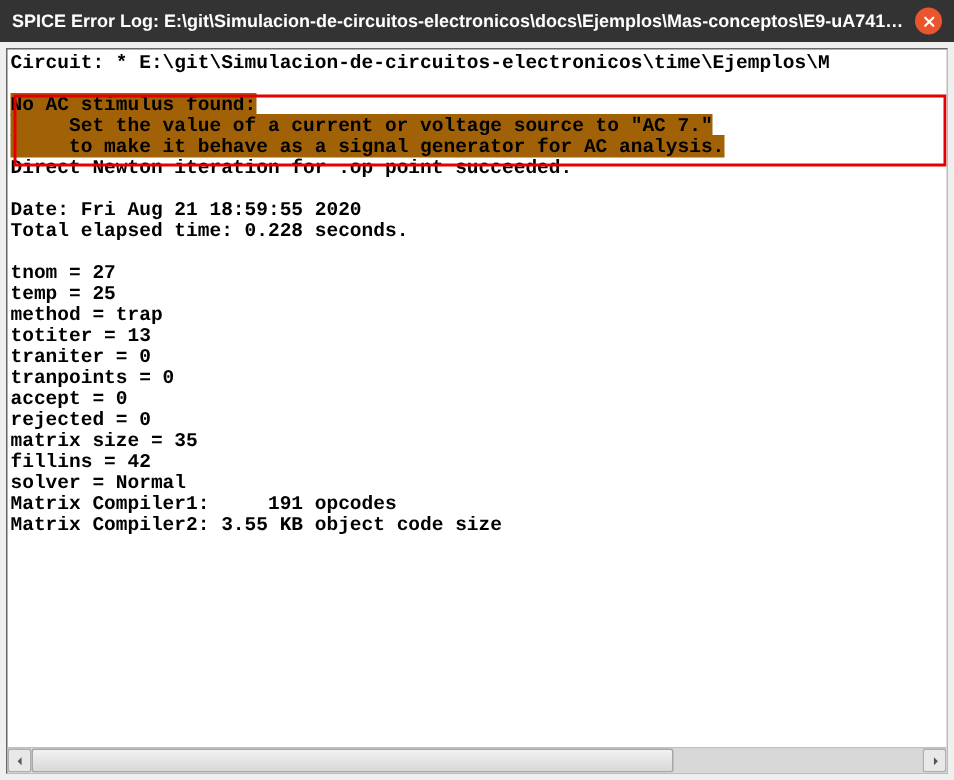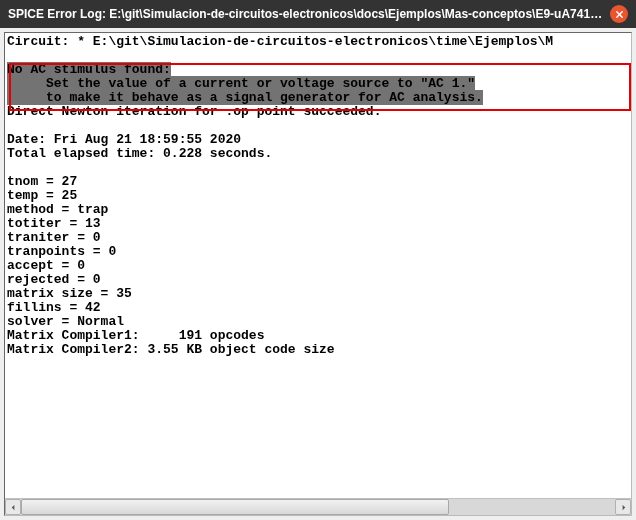--- a/index.html
+++ b/index.html
@@ -84,21 +84,21 @@
     line-height: 14px;
     font-weight: bold;
     white-space: pre;
     color: #000;
   }
   .circuit-line {
     white-space: nowrap;
     overflow: hidden;
   }
   .info {
-    background: #737373;
+    background: #a16207;
     color: #000;
     display: inline;
   }
   .highlight-box {
     position: absolute;
     border: 2px solid #e40000;
     pointer-events: none;
   }
   .hscrollbar {
     height: 16px;
@@ -149,21 +149,21 @@
       </svg>
     </div>
   </div>
 
   <div class="client">
     <div class="logframe">
       <div class="logcontent">
         <pre id="logpre"><span class="circuit-line">Circuit: * E:\git\Simulacion-de-circuitos-electronicos\time\Ejemplos\M</span>
 
 <span class="info">No AC stimulus found:</span>
-<span class="info">     Set the value of a current or voltage source to "AC 1."</span>
+<span class="info">     Set the value of a current or voltage source to "AC 7."</span>
 <span class="info">     to make it behave as a signal generator for AC analysis.</span>
 Direct Newton iteration for .op point succeeded.
 
 Date: Fri Aug 21 18:59:55 2020
 Total elapsed time: 0.228 seconds.
 
 tnom = 27
 temp = 25
 method = trap
 totiter = 13

